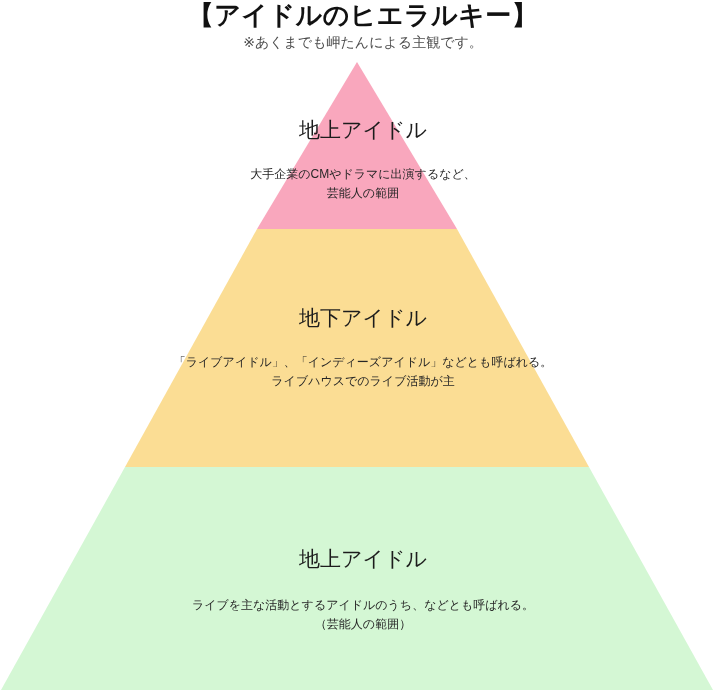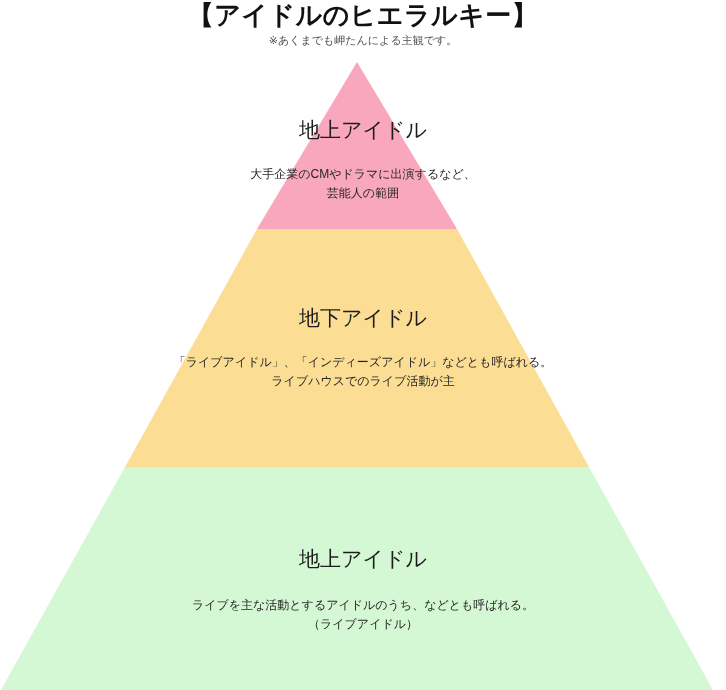--- a/index.html
+++ b/index.html
@@ -49,21 +49,21 @@
     font-size: 26px;
     font-weight: bold;
     letter-spacing: 0.5px;
     line-height: 1.08;
     color: #111111;
     white-space: nowrap;
   }
   .chart-subtitle {
     margin: 0;
     padding-top: 5px;
-    font-size: 11px;
+    font-size: 14px;
     font-weight: normal;
     line-height: 1.2;
     color: #4d4d4d;
     white-space: nowrap;
   }
 
   
   .tier-label {
     position: absolute;
     width: 726px;
@@ -129,17 +129,17 @@
     <p class="tier-desc">
       <span class="desc-line">大手企業のCMやドラマに出演するなど、</span>
       <span class="desc-line">芸能人の範囲</span>
     </p>
   </div>
 
   <div class="tier-label" id="tier-bottom-label">
     <p class="tier-name">地上アイドル</p>
     <p class="tier-desc">
       <span class="desc-line">ライブを主な活動とするアイドルのうち、などとも呼ばれる。</span>
-      <span class="desc-line">（ライブアイドル）</span>
+      <span class="desc-line">（芸能人の範囲）</span>
     </p>
   </div>
 
 </div>
 
 </body></html>

